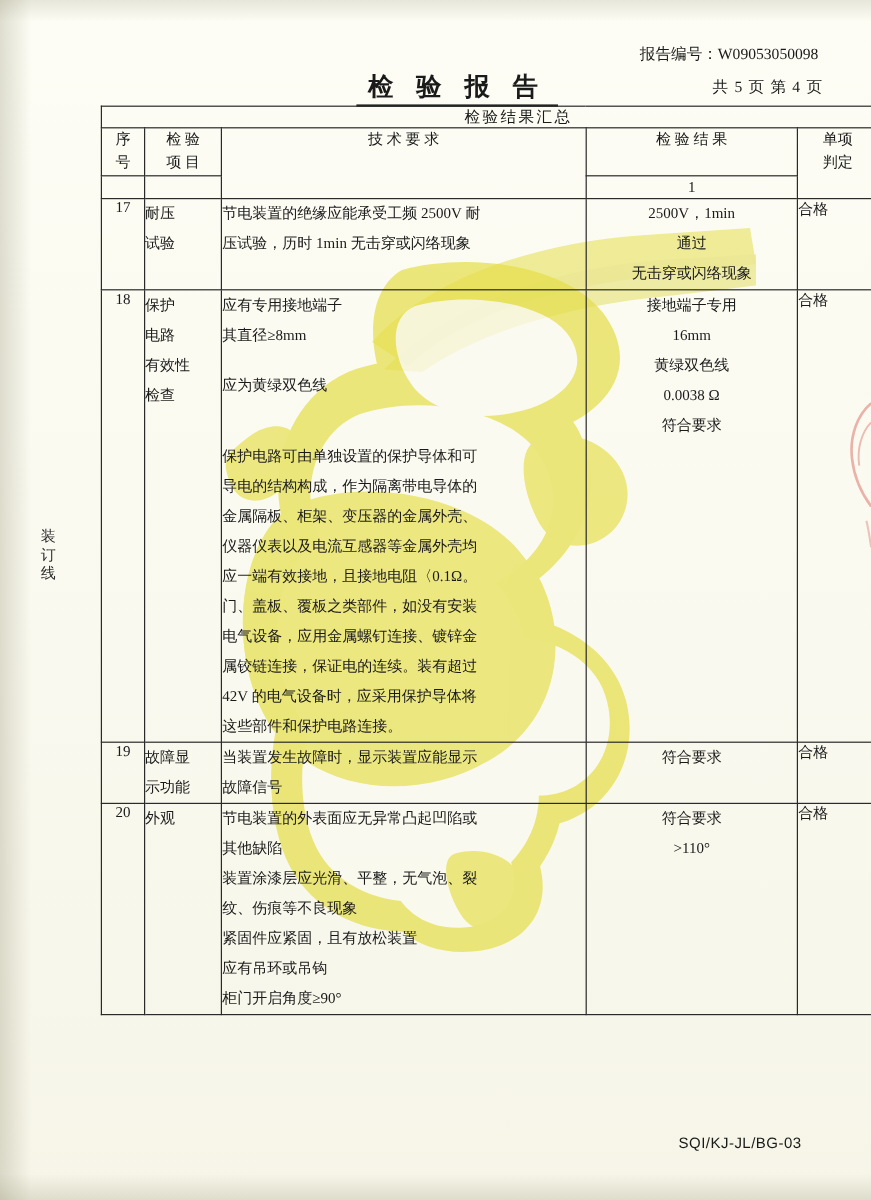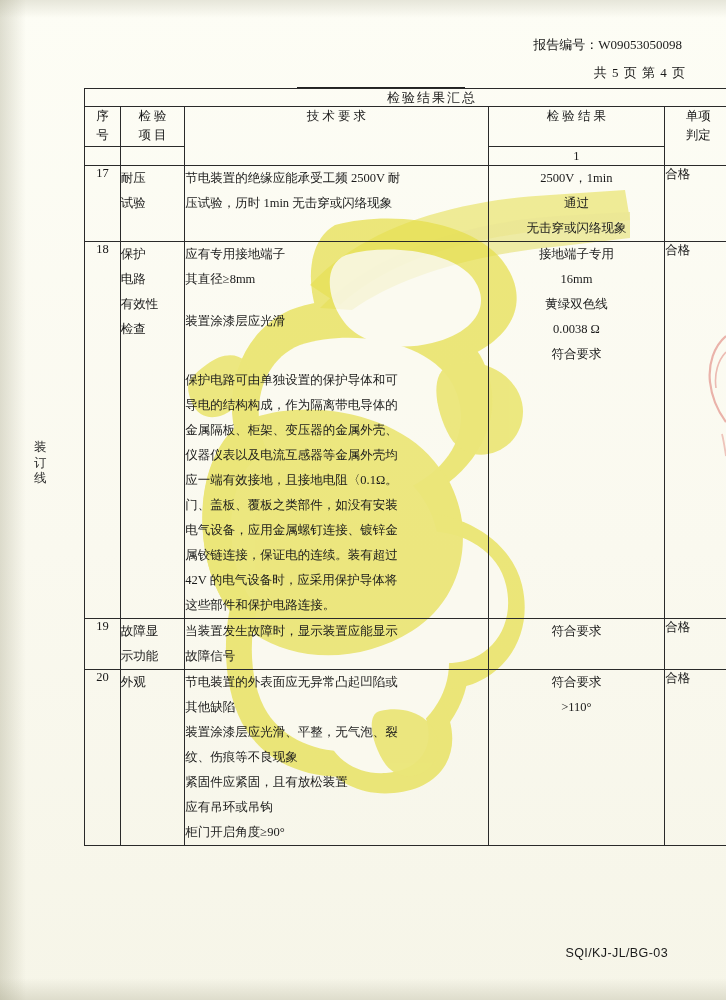--- a/index.html
+++ b/index.html
@@ -268,20 +268,21 @@
   <svg class="stamp-frag" viewBox="0 0 26 130">
     <path d="M26,6 C14,16 8,34 10,52 C12,70 20,84 26,92" stroke="#d4564f" stroke-width="2.2" fill="none" opacity=".8"></path>
     <path d="M26,22 C18,30 14,44 16,58" stroke="#d4564f" stroke-width="1.6" fill="none" opacity=".7"></path>
     <path d="M22,104 C24,112 25,120 26,126" stroke="#d4564f" stroke-width="1.8" fill="none" opacity=".6"></path>
   </svg>
 
   <div class="header">
     <div class="report-no">
       <span>报告编号：</span><span>W09053050098</span>
     </div>
+    <div class="doc-title">检 验 报 告</div>
     <div class="title-rule"></div>
     <div class="page-count">共 5 页  第 4 页</div>
   </div>
 
   <div class="side-note">
     <span>装</span>
     <span>订</span>
     <span>线</span>
   </div>
 
@@ -357,21 +358,21 @@
           <td class="cell-item">
             <span>保护</span>
             <span>电路</span>
             <span>有效性</span>
             <span>检查</span>
           </td>
           <td class="cell-req">
             <p>应有专用接地端子</p>
             <p>其直径≥8mm</p>
             <p class="gap"></p>
-            <p>装置涂漆层应光滑</p>
+            <p>应为黄绿双色线</p>
             <p class="gap"></p>
             <p class="gap"></p>
             <p>保护电路可由单独设置的保护导体和可</p>
             <p>导电的结构构成，作为隔离带电导体的</p>
             <p>金属隔板、柜架、变压器的金属外壳、</p>
             <p>仪器仪表以及电流互感器等金属外壳均</p>
             <p>应一端有效接地，且接地电阻〈0.1Ω。</p>
             <p>门、盖板、覆板之类部件，如没有安装</p>
             <p>电气设备，应用金属螺钉连接、镀锌金</p>
             <p>属铰链连接，保证电的连续。装有超过</p>

